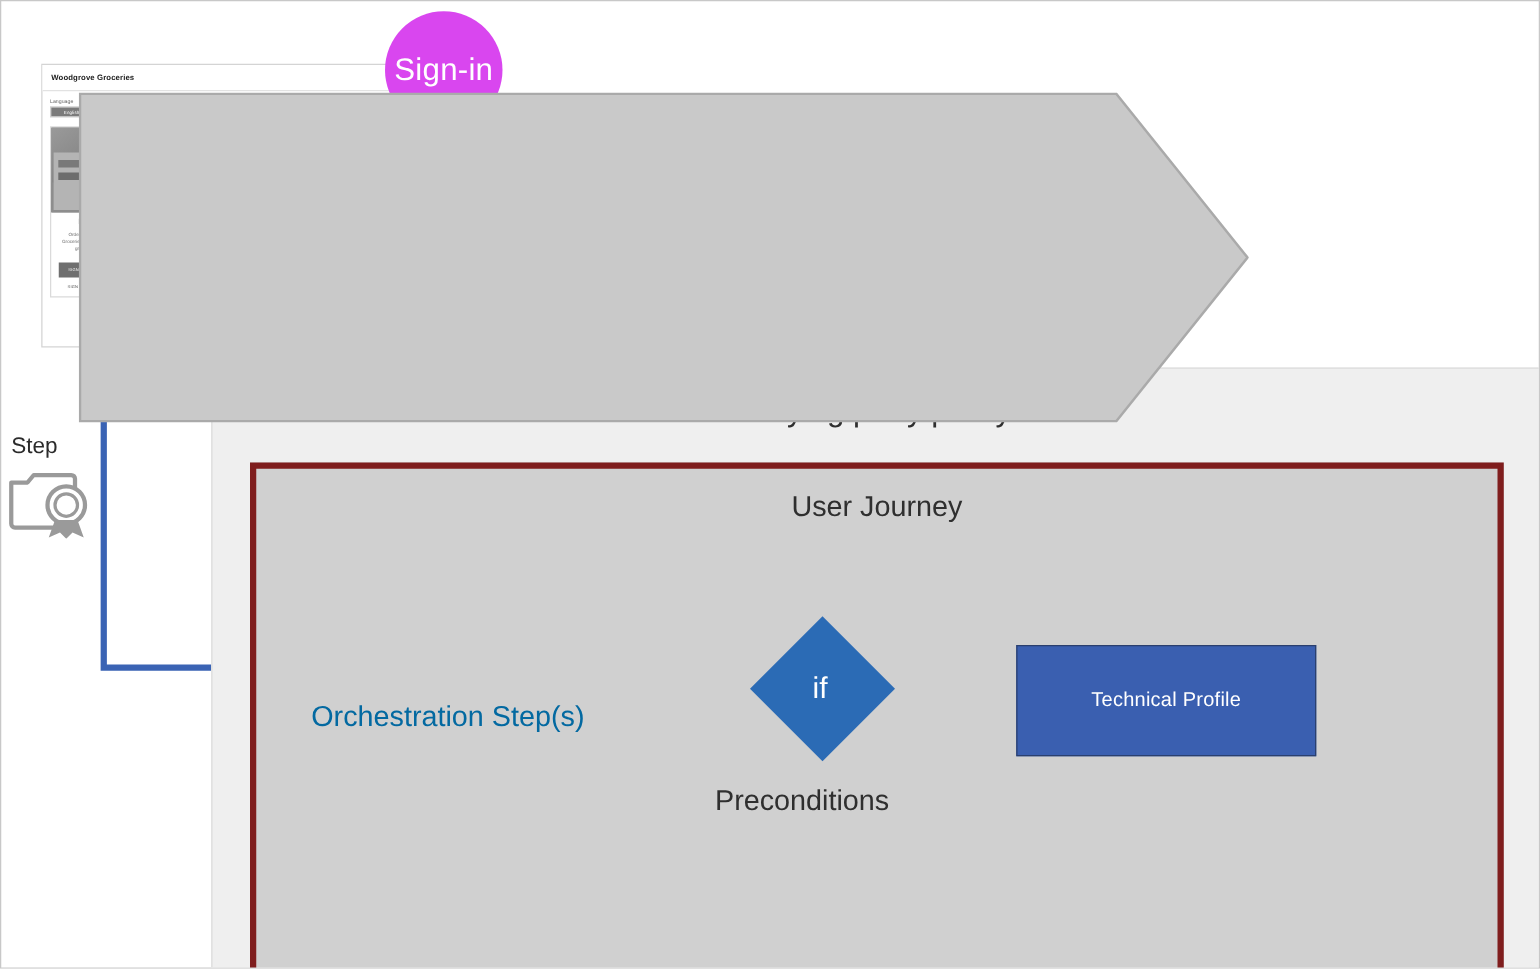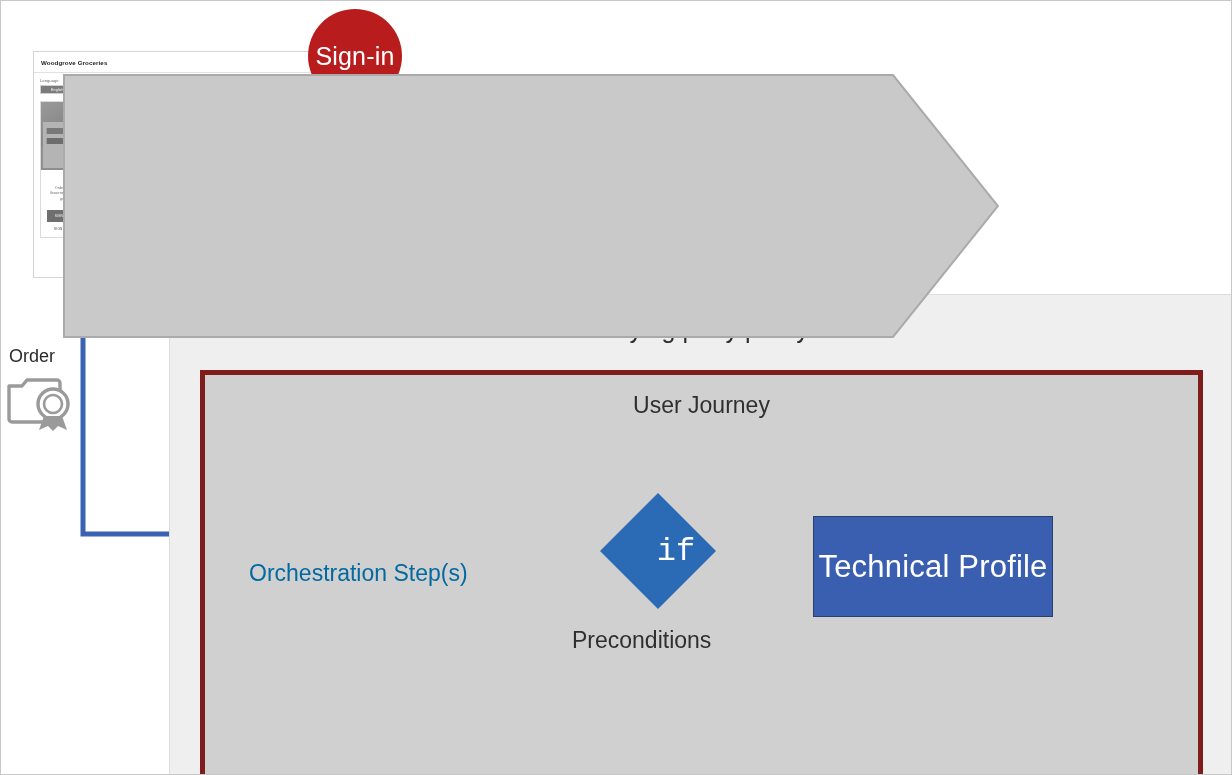--- a/index.html
+++ b/index.html
@@ -140,21 +140,21 @@
   }
 
   
   .signin-bubble {
     position: absolute;
     left: 307px;
     top: 8px;
     width: 94px;
     height: 94px;
     border-radius: 50%;
-    background: #b91c1c;
+    background: #d946ef;
     display: flex;
     align-items: center;
     justify-content: center;
     color: #ffffff;
     font-size: 25px;
     letter-spacing: 0.2px;
     text-align: center;
   }
 
   
@@ -243,56 +243,55 @@
   
   .if-diamond {
     position: absolute;
     left: 597px;
     top: 490px;
     width: 120px;
     height: 120px;
   }
   .if-text {
     position: absolute;
-    left: 615px;
+    left: 595px;
     top: 490px;
     width: 120px;
     height: 120px;
     display: flex;
     align-items: center;
     justify-content: center;
     color: #ffffff;
-    font-size: 32px;
-    font-family: Liberation Mono, monospace;
+    font-size: 24px;
   }
   .precond-label {
     position: absolute;
     left: 571px;
     top: 608px;
     font-size: 23px;
     color: #2f2f2f;
     white-space: nowrap;
     margin-top: 18px;
   }
 
   
   .tech-profile {
     position: absolute;
     left: 812px;
     top: 515px;
     width: 240px;
-    height: 101px;
+    height: 89px;
     background: #3a5fb0;
     border: 1px solid #2a3f6e;
     box-sizing: border-box;
     display: flex;
     align-items: center;
     justify-content: center;
     color: #ffffff;
-    font-size: 31px;
+    font-size: 16px;
     letter-spacing: 0.2px;
   }
 </style>
 </head>
 <body>
 
 <div id="canvas">
 
   <div class="site-mock">
     <div class="site-header">
@@ -392,21 +391,21 @@
             <div class="card-link">REQUEST YOUR SUPPLIER ACCOUNT</div>
           </div>
         </div>
 
       </div>
     </div>
   </div>
 
   <div class="signin-bubble">Sign-in</div>
 
-  <div class="token-label">Order</div>
+  <div class="token-label">Step</div>
   <div class="token-icon">
     <svg viewBox="0 0 72 58" width="72" height="58" aria-hidden="true">
       <path d="M3 13 h13 l5 -6 h30 a3 3 0 0 1 3 3 v36 a3 3 0 0 1 -3 3 h-45 a3 3 0 0 1 -3 -3 z" fill="none" stroke="#9a9a9a" stroke-width="3.4" stroke-linejoin="round"></path>
       <circle cx="47" cy="31" r="15" fill="#ffffff" stroke="#9a9a9a" stroke-width="3.4"></circle>
       <circle cx="47" cy="31" r="9" fill="#ffffff" stroke="#9a9a9a" stroke-width="2.6"></circle>
       <path d="M38 43 L33 57 L42 53 L47 58 L52 53 L61 57 L56 43 Z" fill="#9a9a9a"></path>
     </svg>
   </div>
 
   <svg class="arrow-layer" viewBox="0 0 1232 775">

